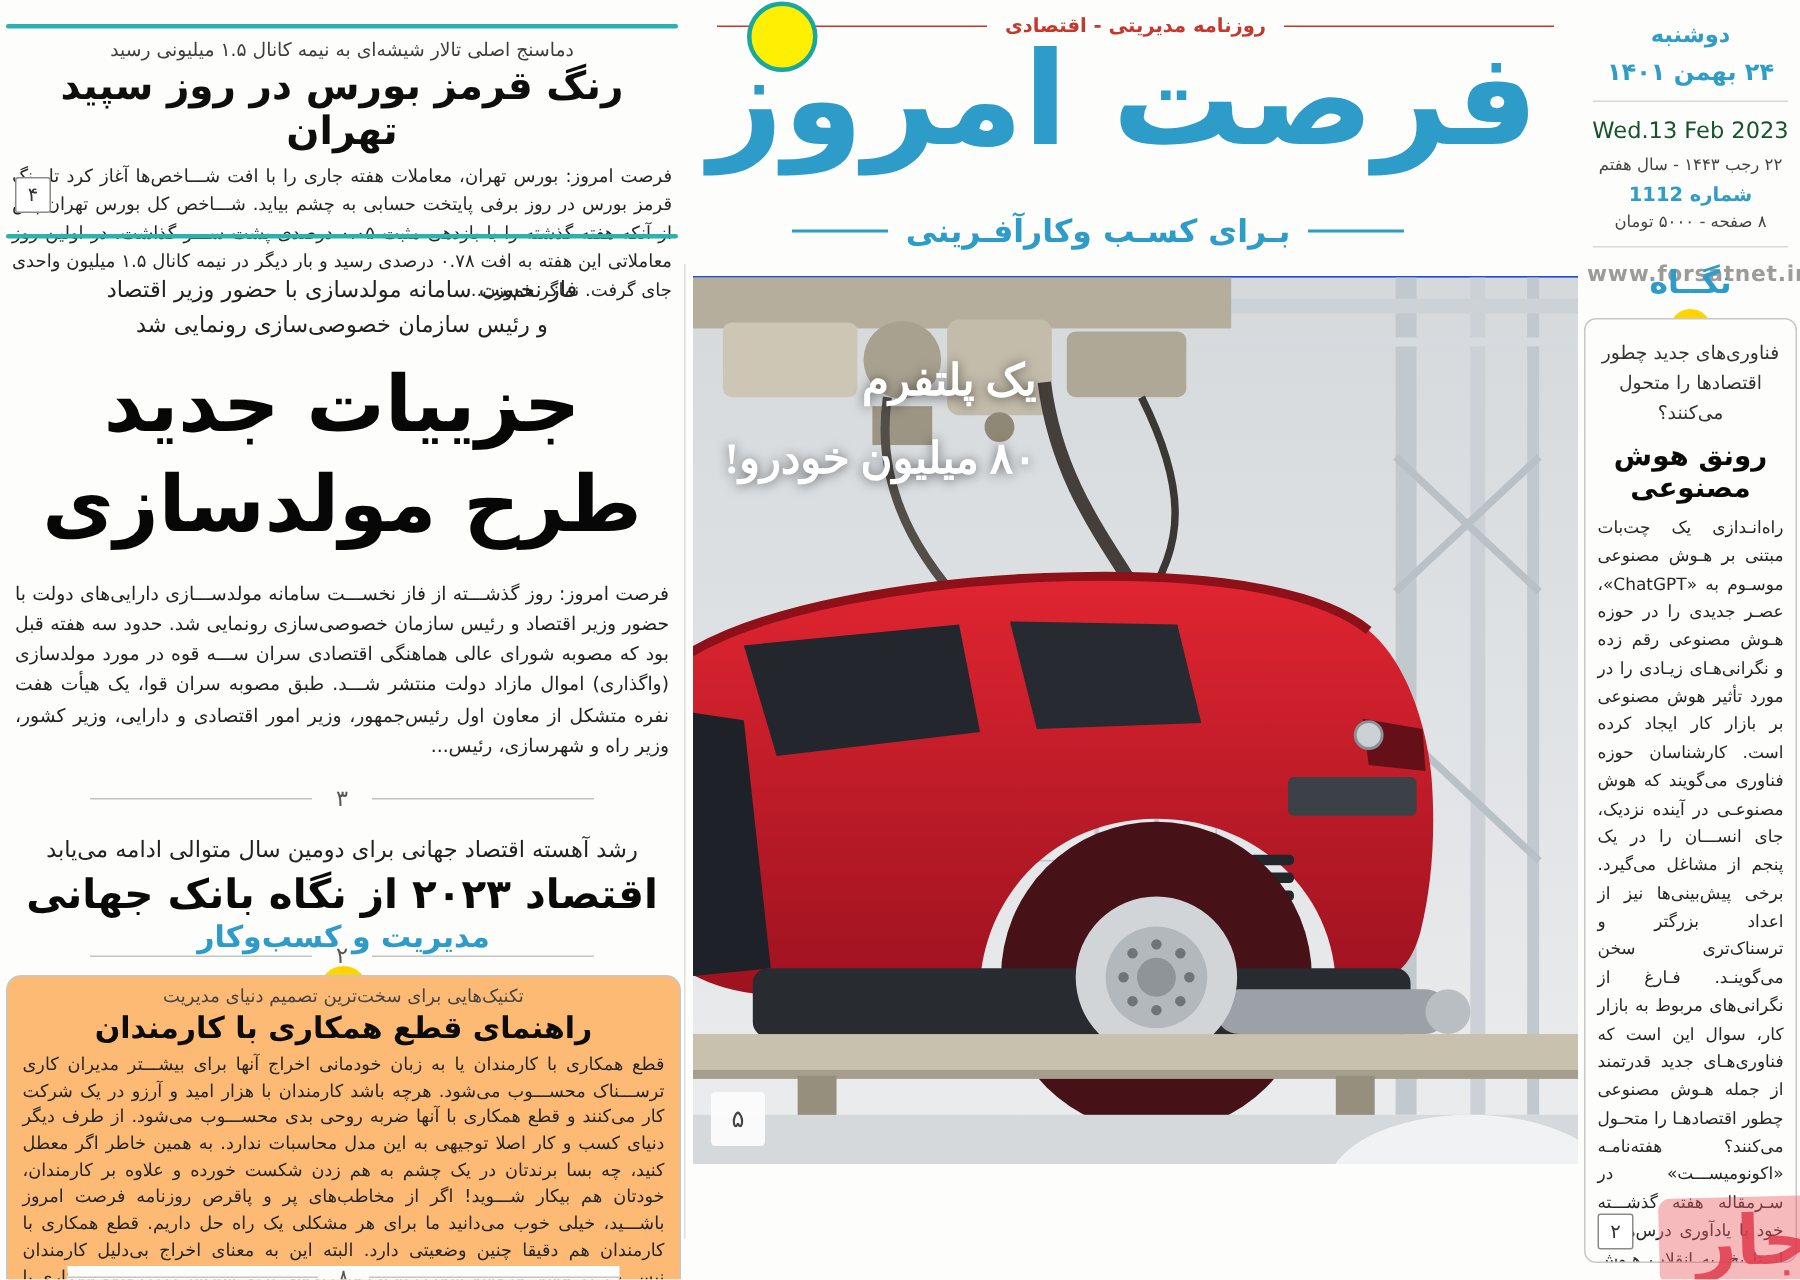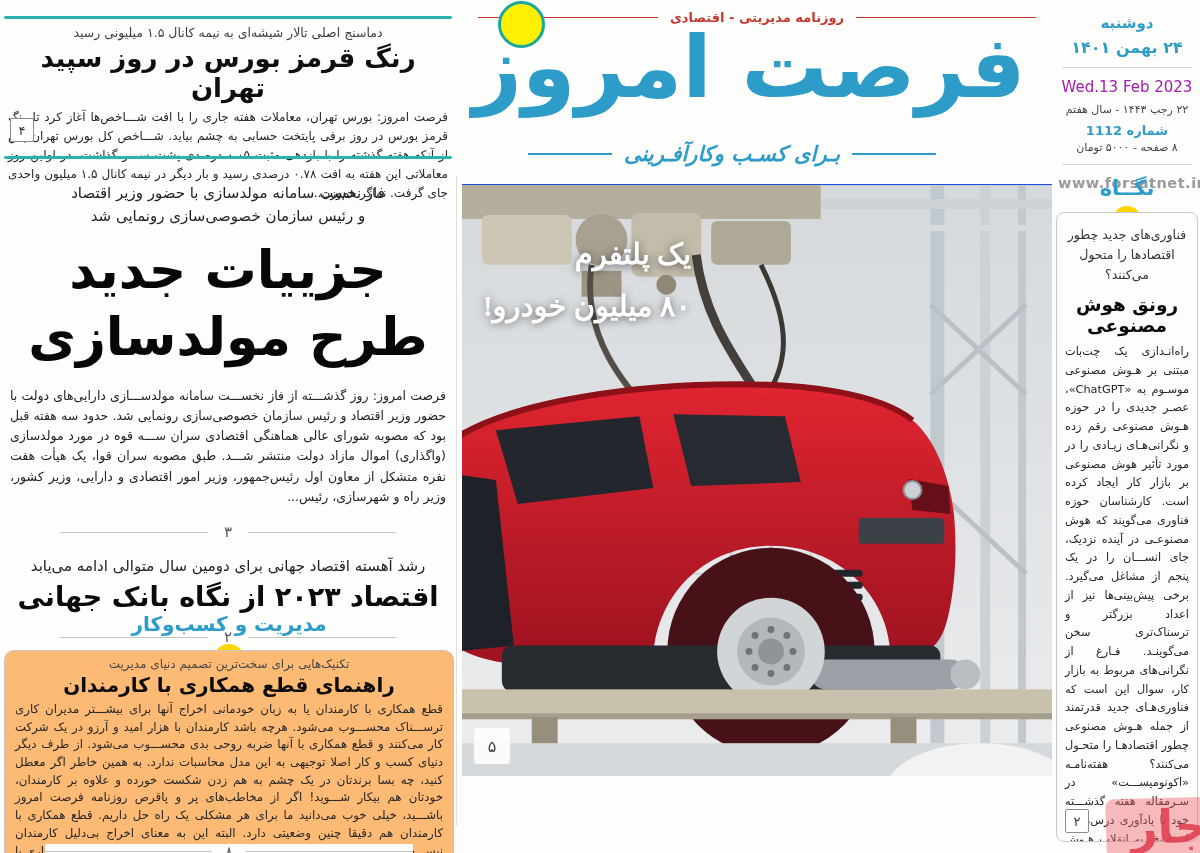--- a/index.html
+++ b/index.html
@@ -16,21 +16,21 @@
   }
   
   .date-block{
     position:absolute; top:8px; left:1058px; width:138px;
     text-align:center; color:#333;
   }
   .date-block .fa-teal{ color:#2f9dc5; font-weight:bold; }
   .d-weekday{ font-size:15px; margin-top:6px; }
   .d-fadate{ font-size:16px; margin-top:6px; }
   .d-sep{ border:none; border-top:1px solid #d8d8d8; margin:10px 4px; }
-  .d-en{ font-size:15px; color:#a21caf; direction:ltr; }
+  .d-en{ font-size:15px; color:#14532d; direction:ltr; }
   .d-hijri{ font-size:11px; color:#444; margin-top:7px; }
   .d-issue{ font-size:13px; margin-top:7px; }
   .d-pages{ font-size:11px; color:#444; margin-top:3px; }
   .d-url{ font-size:14.5px; color:#9b9b9b; font-weight:bold; direction:ltr; letter-spacing:.5px; margin-top:4px;}
 
   .masthead{
     position:absolute; top:0; left:458px; width:598px; height:172px;
   }
   .mast-label{
     position:absolute; top:10px; left:20px; right:20px;
@@ -43,21 +43,21 @@
     border-radius:50%; background:#ffef00; border:3px solid #18a89d; z-index:1;
   }
   .logo{
     position:absolute; top:18px; left:0; right:16px; z-index:2;
     text-align:center; color:#2e9cc8; font-size:86px; font-weight:bold;
     line-height:1.15; white-space:nowrap;
   }
   .mast-tagline{
     position:absolute; bottom:6px; left:70px; right:120px;
     display:flex; align-items:center; gap:12px;
-    color:#2e9cc8; font-size:21px; font-weight:bold;font-style:italic;
+    color:#2e9cc8; font-size:21px; font-weight:bold;
   }
   .mast-tagline::before,.mast-tagline::after{ content:""; flex:1; border-top:2px solid #2e9cc8; }
 
   .top-story{
     position:absolute; top:0; left:0; width:456px; height:172px; padding:0 8px;
   }
   .rule-teal{ position:absolute; left:4px; right:4px; height:3px; background:#2bb2ae; border-radius:2px; }
   .rule-teal.t{ top:16px; } .rule-teal.b{ top:156px; }
   .ts-kicker{ margin-top:25px; text-align:center; font-size:12.5px; color:#3d3d3d; }
   .ts-headline{ text-align:center; font-size:26px; font-weight:800; color:#0e0e0e; margin-top:3px; }

